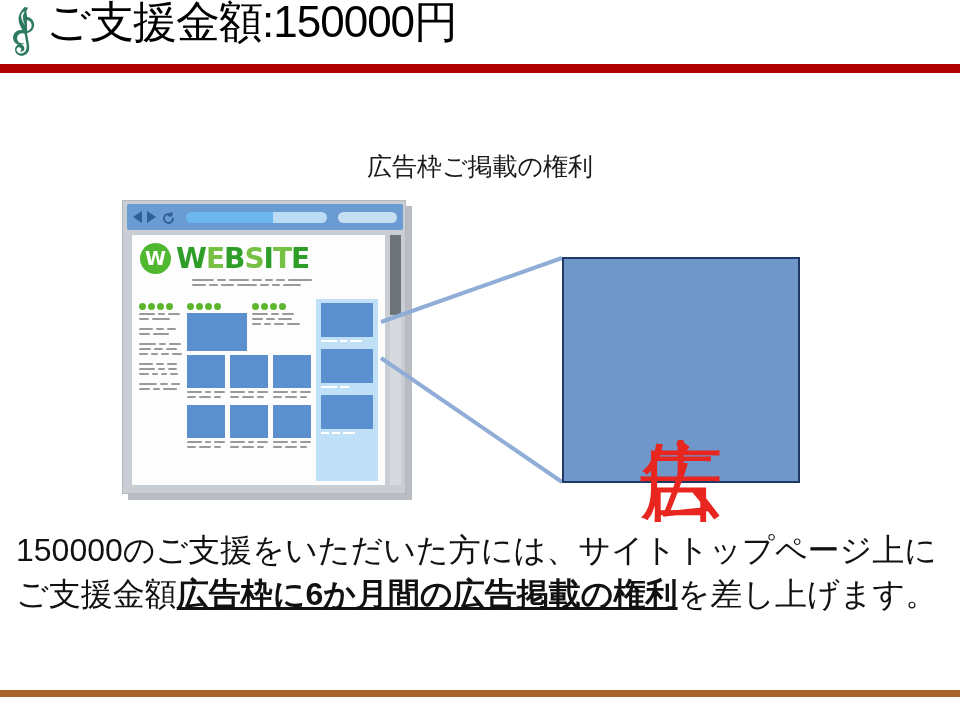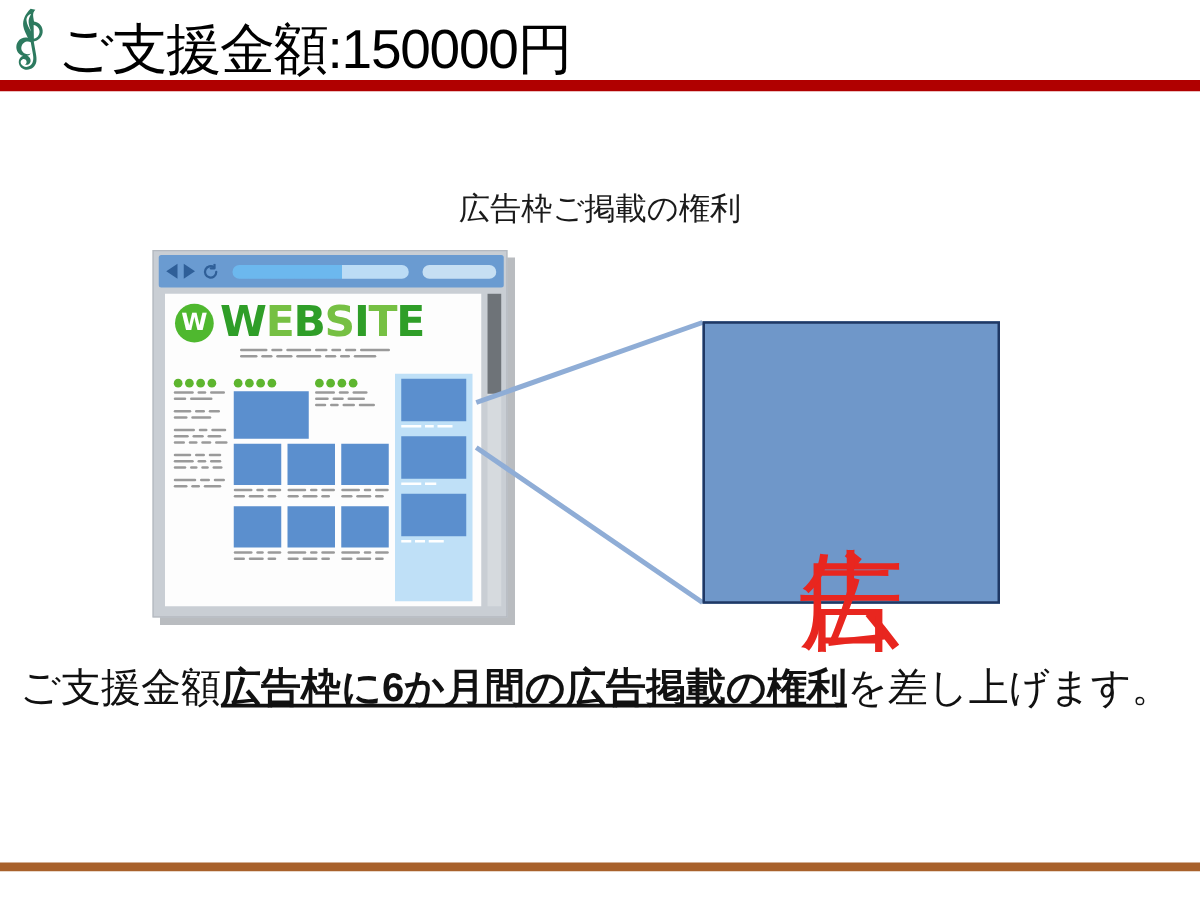--- a/index.html
+++ b/index.html
@@ -7,21 +7,21 @@
     width:960px; height:720px;
     background:#ffffff;
     font-family:"Liberation Sans", "DejaVu Sans", sans-serif;
     overflow:hidden;
   }
   #slide { position:relative; width:960px; height:720px; background:#fff; }
 
   
   .header-row {
     position:absolute; left:0; top:0; width:960px; height:62px;
-    display:flex; align-items:flex-end;
+    display:flex; align-items:flex-start;
   }
   .clef-icon {
     width:46px; height:62px; flex:0 0 46px;
     display:flex; align-items:center; justify-content:center;
   }
   .clef-icon svg { display:block; }
   .slide-title {
     font-size:44px; line-height:1; color:#000; letter-spacing:-1px;
     white-space:nowrap; font-weight:400;
   }
@@ -82,21 +82,21 @@
   .logo-row {
     position:absolute; left:8px; top:6px; width:238px; height:34px;
     display:flex; align-items:center; gap:5px;
   }
   .logo-mark {
     width:31px; height:31px; border-radius:50%; background:#4fb82f;
     display:flex; align-items:center; justify-content:center;
     color:#fff; font-weight:bold; font-size:19px; font-family:"DejaVu Sans", sans-serif;
   }
   .logo-text {
-    font-size:34px; font-weight:bold; letter-spacing:-1px;
+    font-size:28px; font-weight:bold; letter-spacing:-1px;
     font-family:"DejaVu Sans", sans-serif;
   }
   .logo-text span:nth-child(odd){ color:#2f9e28; }
   .logo-text span:nth-child(even){ color:#76c043; }
 
   .dashline { background:#9a9a9a; height:2px; border-radius:1px; display:inline-block; }
   .dashrow { display:flex; gap:3px; align-items:center; margin-bottom:3px; }
 
   .headline-lines { position:absolute; left:60px; top:44px; width:150px; }
 
@@ -449,18 +449,19 @@
   <svg class="connectors" viewBox="0 0 960 720">
     <line x1="381" y1="322" x2="562" y2="258" stroke="#8fadd6" stroke-width="4"></line>
     <line x1="381" y1="358" x2="562" y2="482" stroke="#8fadd6" stroke-width="4"></line>
   </svg>
 
   <div class="callout-box">
     <div class="callout-text">広告</div>
   </div>
 
   <div class="body-copy">
+    <div class="line">150000のご支援をいただいた方には、サイトトップページ上に</div>
     <div class="line"><span>ご支援金額</span><b>広告枠に6か月間の広告掲載の権利</b><span>を差し上げます。</span></div>
   </div>
 
   <div class="footer-rule"></div>
 
 </div>
 
 </body></html>

